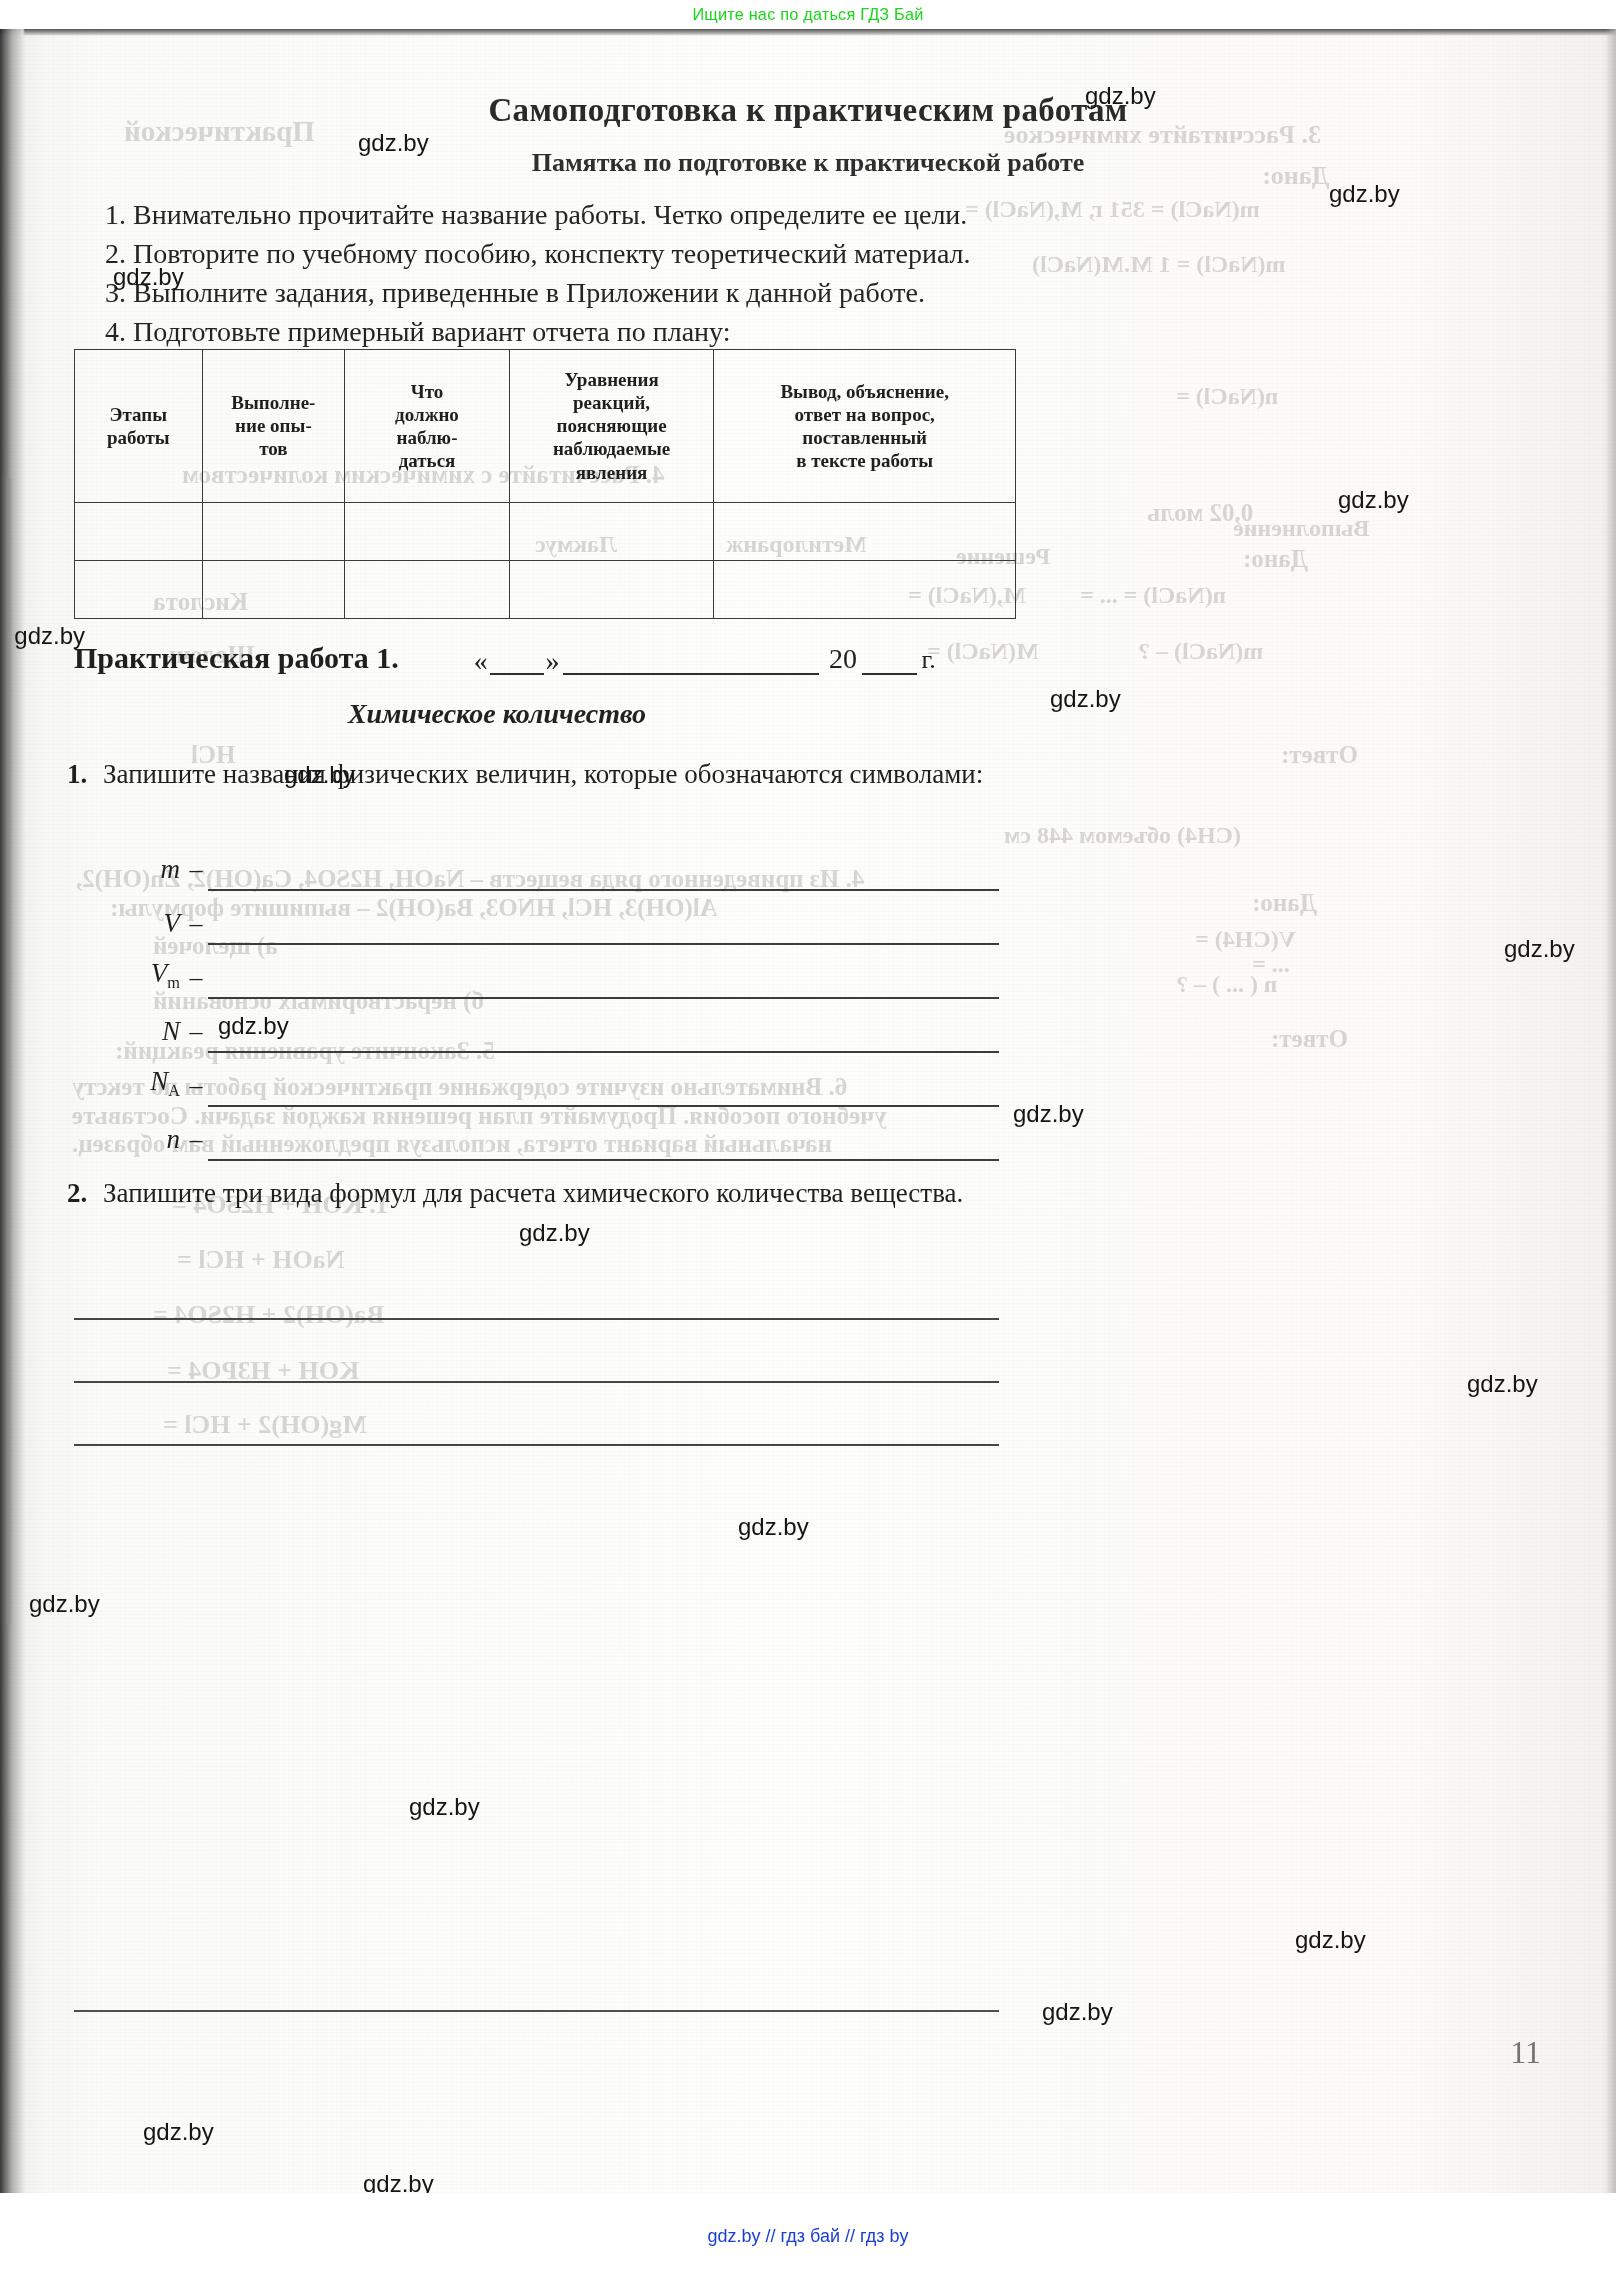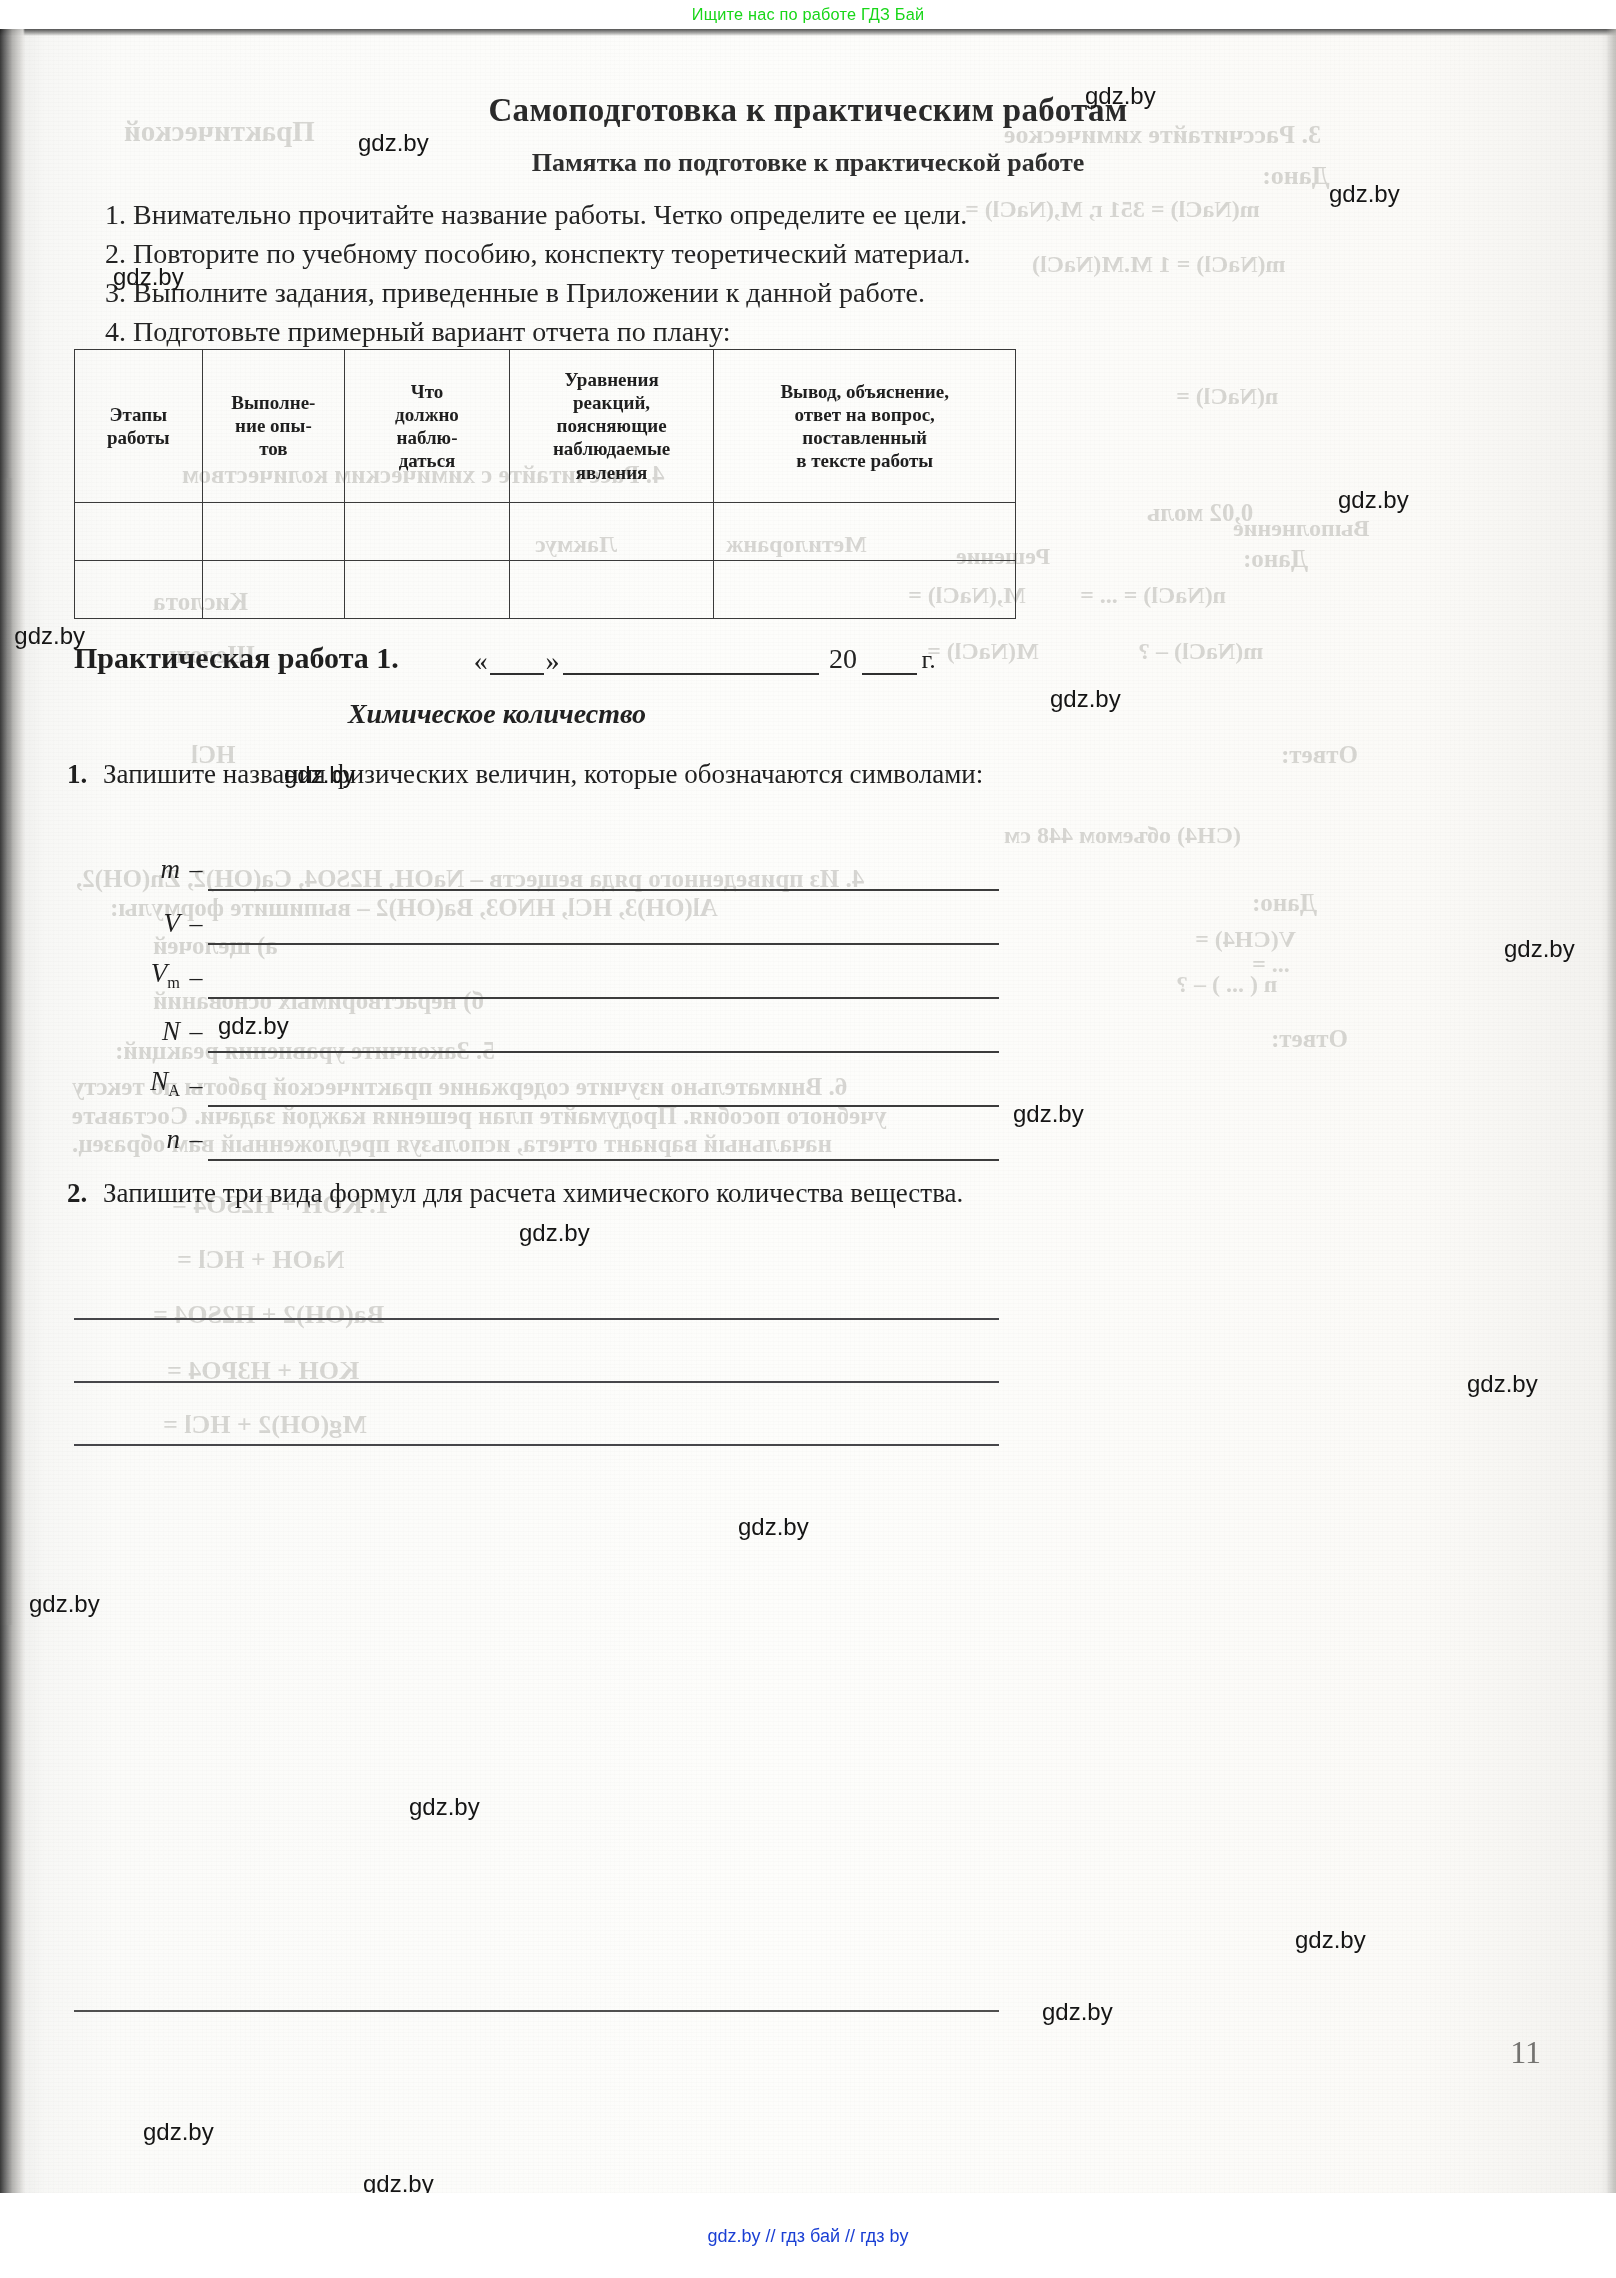--- a/index.html
+++ b/index.html
@@ -228,21 +228,21 @@
   .footer span{
     color:#1a3fd4;
     font-family:"Liberation Sans", sans-serif;
     font-size:18px;
   }
 </style>
 </head>
 <body>
 
 <div class="promo-banner">
-  <span>Ищите нас по работе ГДЗ Бай</span>
+  <span>Ищите нас по даться ГДЗ Бай</span>
 </div>
 
 <div class="page-sheet">
   <div class="top-edge"></div>
   <div class="spine-shadow"></div>
   <div class="spine-shadow2"></div>
   <div class="right-edge"></div>
 
   <div id="ghost-layer">
       <div class="ghost" style="left: 1004px; top: 91px; font-size: 26px;">3. Рассчитайте химическое</div>

